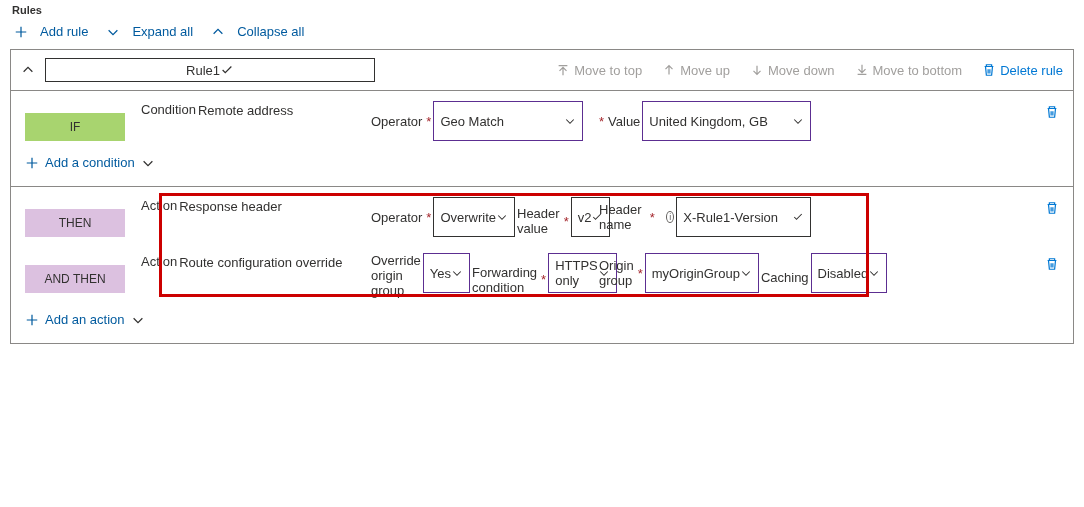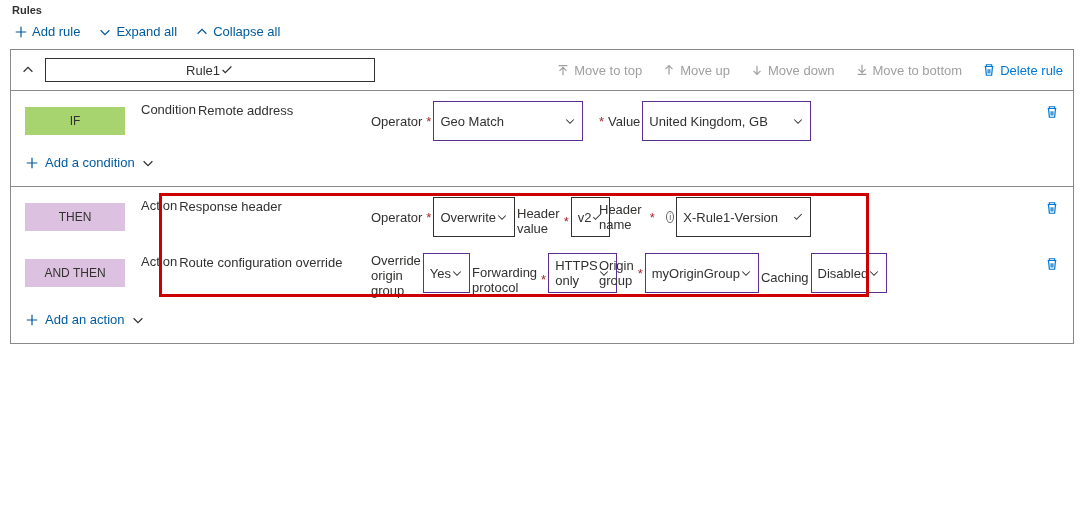--- a/index.html
+++ b/index.html
@@ -7,21 +7,21 @@
     margin: 0;
     padding: 4px 10px;
     font-family: "Segoe UI", Arial, sans-serif;
     font-size: 13px;
     color: #323130;
     background: #fff;
     width: 1084px;
   }
   .section-title { font-weight: 600; margin: 0 0 8px 2px; font-size: 11px; }
   .toolbar { display: flex; align-items: center; gap: 18px; margin-bottom: 10px; padding-left: 4px; }
-  .tlink { color: #005a9e; cursor: pointer; display: flex; align-items: center; gap: 4px; }
+  .tlink { color: #005a9e; cursor: pointer; display: flex; align-items: center; gap: 12px; }
   .tlink svg { stroke: #005a9e; }
   .panel { border: 1px solid #8a8886; }
   .rule-header {
     display: flex; align-items: center; padding: 8px 10px; gap: 10px;
     border-bottom: 1px solid #8a8886;
   }
   .chev { width: 14px; height: 14px; cursor: pointer; flex-shrink: 0; }
   .rule-name-input {
     width: 330px; height: 24px; border: 1px solid #323130;
     display: flex; align-items: center; justify-content: center;
@@ -30,21 +30,21 @@
   .hdr-actions { margin-left: auto; display: flex; align-items: center; gap: 20px; }
   .hdr-btn { display: flex; align-items: center; gap: 4px; color: #a19f9d; cursor: default; }
   .hdr-btn svg { stroke: #a19f9d; }
   .hdr-btn.active { color: #0078d4; cursor: pointer; }
   .hdr-btn.active svg { stroke: #0078d4; }
   .section-block { padding: 10px 14px 16px 14px; }
   .section-block.bordered { border-bottom: 1px solid #8a8886; }
   .row { display: flex; align-items: flex-start; gap: 16px; }
   .badge {
     width: 100px; height: 28px; display: flex; align-items: center; justify-content: center;
-    font-size: 12px; margin-top: 6px; flex-shrink: 0; text-align: right;
+    font-size: 12px; margin-top: 12px; flex-shrink: 0; text-align: right;
   }
   .badge.if { background: #a8d46f; color: #323130; }
   .badge.then { background: #dcc1e0; color: #323130; }
   .col { display: flex; flex-direction: row; gap: 2px; min-width: 0; }
   .col.label-col { width: 214px; flex-shrink: 0; }
   .col.field-col { width: 212px; flex-shrink: 0; }
   .lbl { font-size: 13px; color: #323130; display: flex; align-items: center; gap: 4px; }
   .req { color: #a4262c; }
   .sub { font-size: 13px; color: #323130; margin-top: 2px; }
   .combo {
@@ -243,21 +243,21 @@
       </div>
       <div class="col field-col">
         <div class="lbl">Override origin group</div>
         <div class="combo purple">
           <span>Yes</span>
           <svg width="12" height="12" viewBox="0 0 16 16">
               <path d="M3 6l5 5 5-5"></path>
             </svg>
         </div>
         <div class="lbl second-field-row">
-            <span>Forwarding protocol</span> 
+            <span>Forwarding condition</span> 
             <span class="req">*</span>
           </div>
         <div class="combo purple">
           <span>HTTPS only</span>
           <svg width="12" height="12" viewBox="0 0 16 16">
               <path d="M3 6l5 5 5-5"></path>
             </svg>
         </div>
       </div>
       <div class="col field-col">

